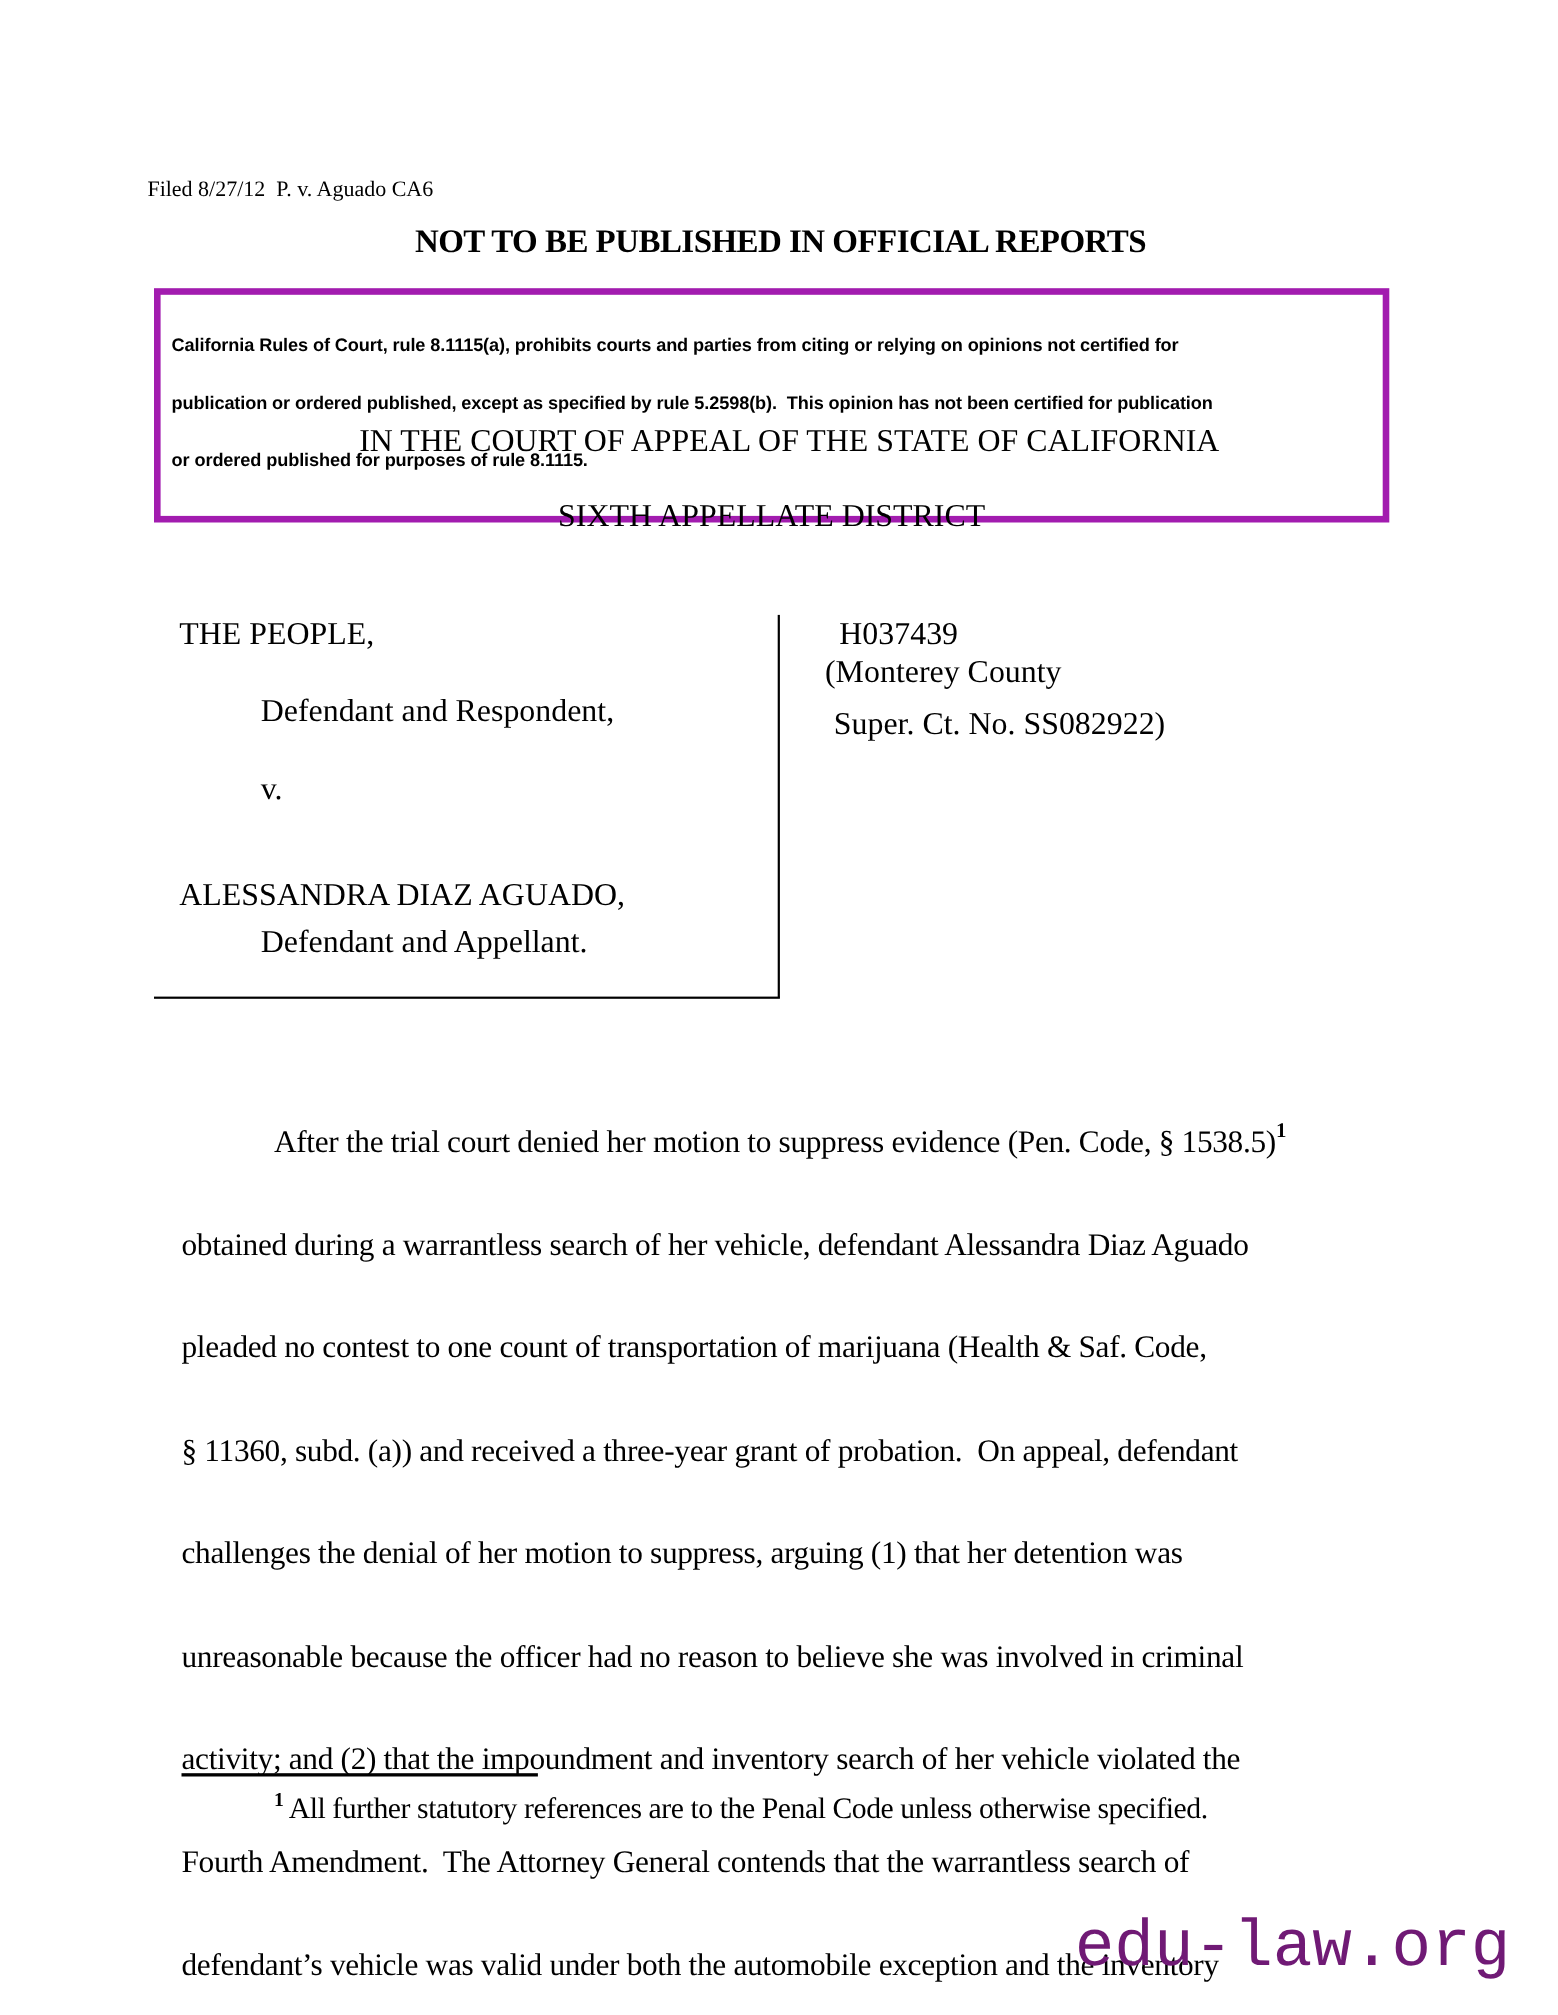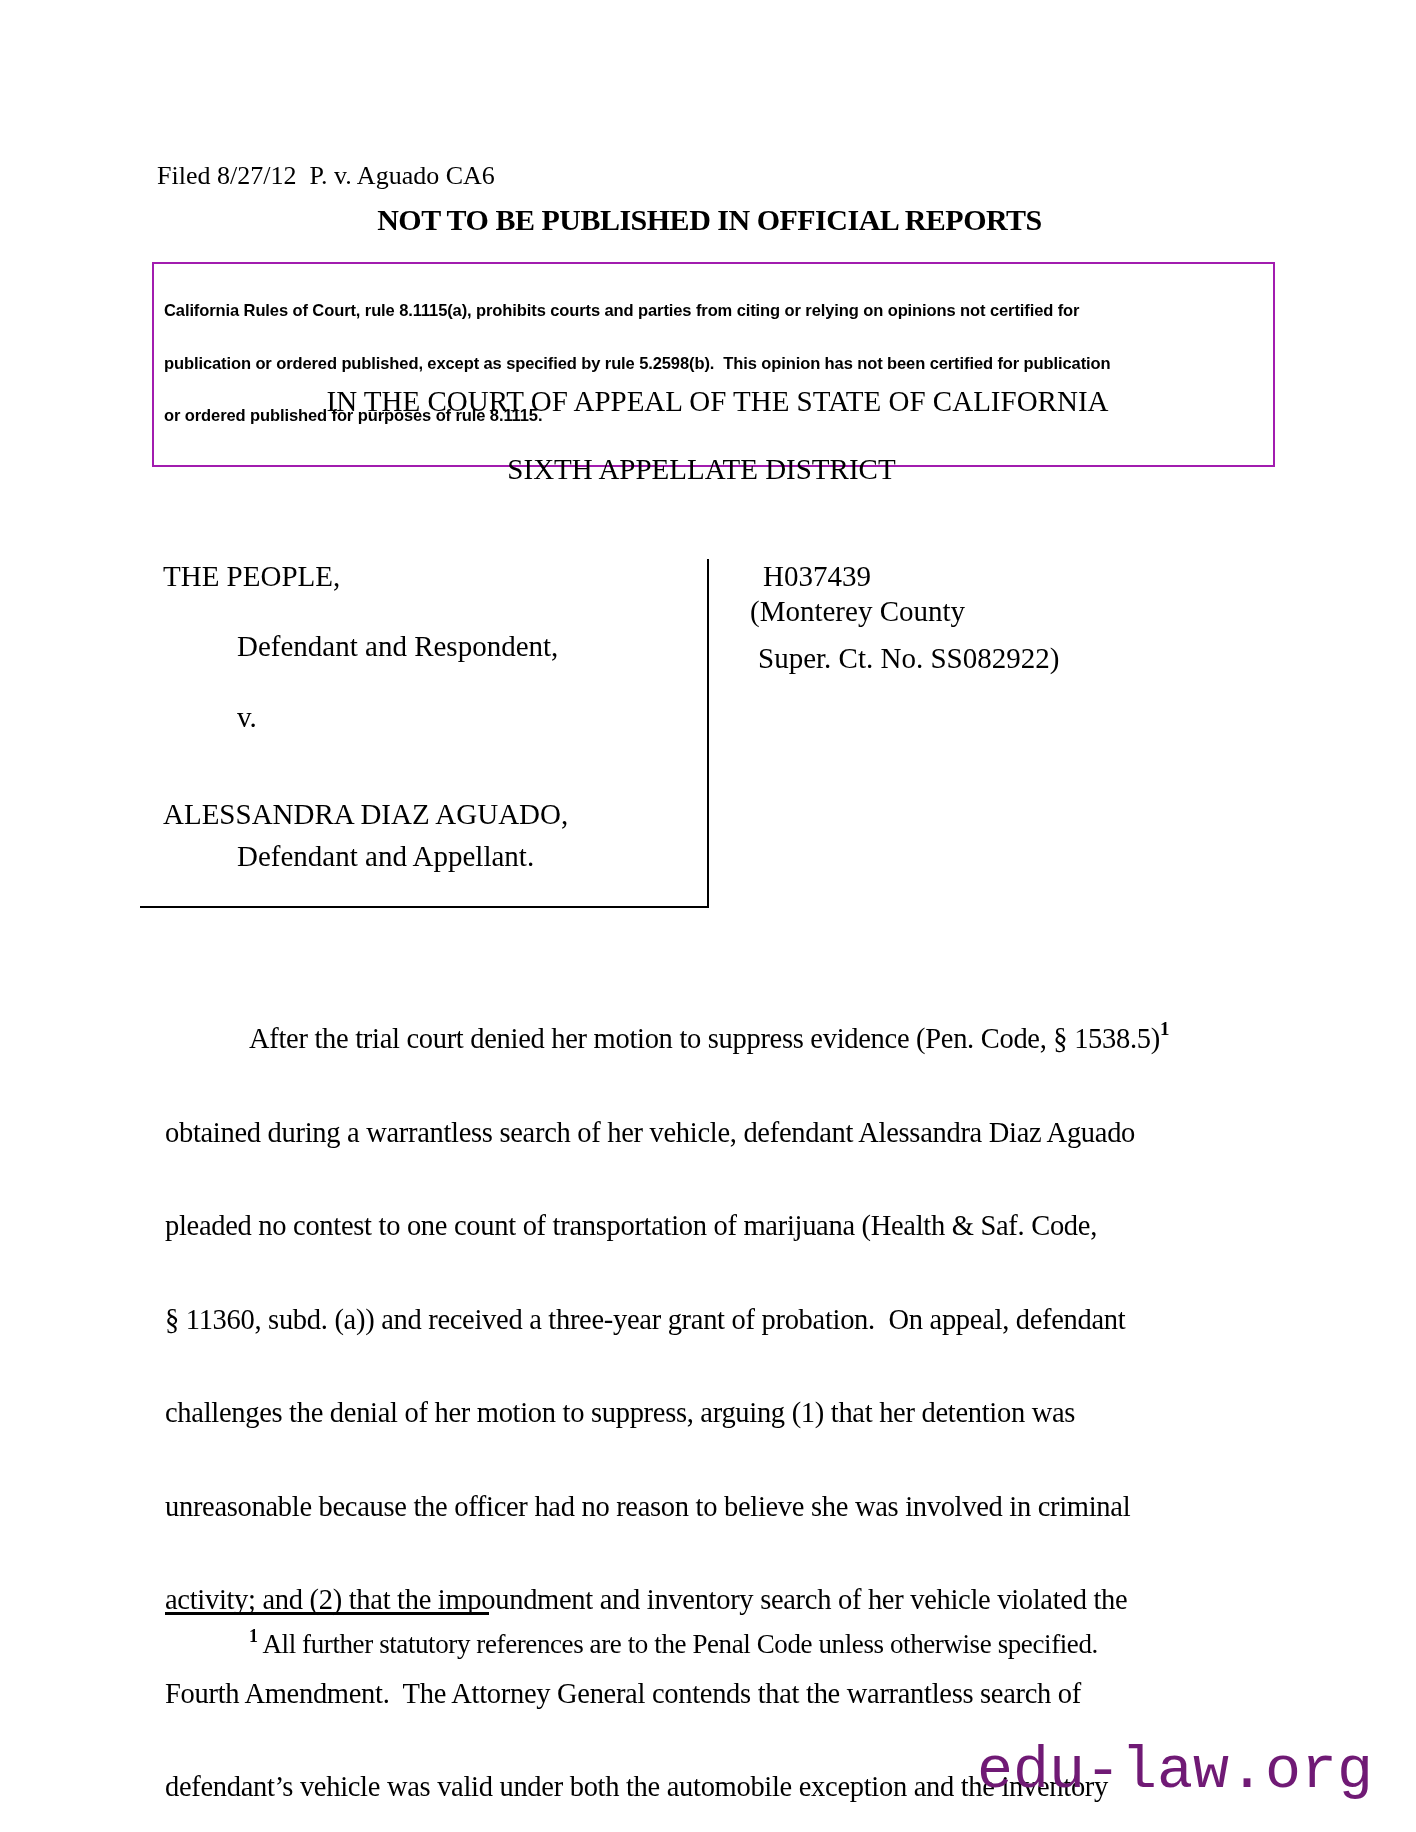--- a/index.html
+++ b/index.html
@@ -4,30 +4,30 @@
 <style>
   html, body { margin:0; padding:0; background:#ffffff; }
   .page {
     position:relative; width:1416px; height:1832px;
     background:#ffffff; color:#000;
     font-family:"Liberation Serif", serif;
     overflow:hidden;
   }
   .t { position:absolute; white-space:pre; }
 
-  .filed { left:157px; top:161px; font-size:26px;text-align:center; }
+  .filed { left:134px; top:161px; font-size:20px;text-align:center; }
 
   .title-wrap { left:140px; top:185px; width:1123px; text-align:center; }
   .pub-title { font-weight:bold; font-size:30px; letter-spacing:-0.5px; white-space:pre; }
 
   .notice {
     left:140px; top:262px; width:1123px; box-sizing:border-box;
-    border:2px solid #a21caf; padding:3px 8px 5px 10px;
+    border:6px solid #a21caf; padding:3px 8px 5px 10px;
     font-family:"Liberation Sans", sans-serif; font-weight:bold;
-    font-size:16.5px; line-height:17.5px; letter-spacing:-0.1px;margin-left:12px;
+    font-size:16.5px; line-height:17.5px; letter-spacing:-0.1px;
   }
   .notice div { white-space:pre; }
 
   .court1 { left:140px; top:385px; width:1123px; text-align:center; font-size:29px;padding-left:16px; }
   .court2 { left:140px; top:453px; width:1123px; text-align:center; font-size:29px; }
 
   .cap { font-size:29px; line-height:34px; }
   .vline { left:707px; top:559px; width:2px; height:348px; background:#000; }
   .hline { left:140px; top:906px; width:569px; height:2px; background:#000; }
 

